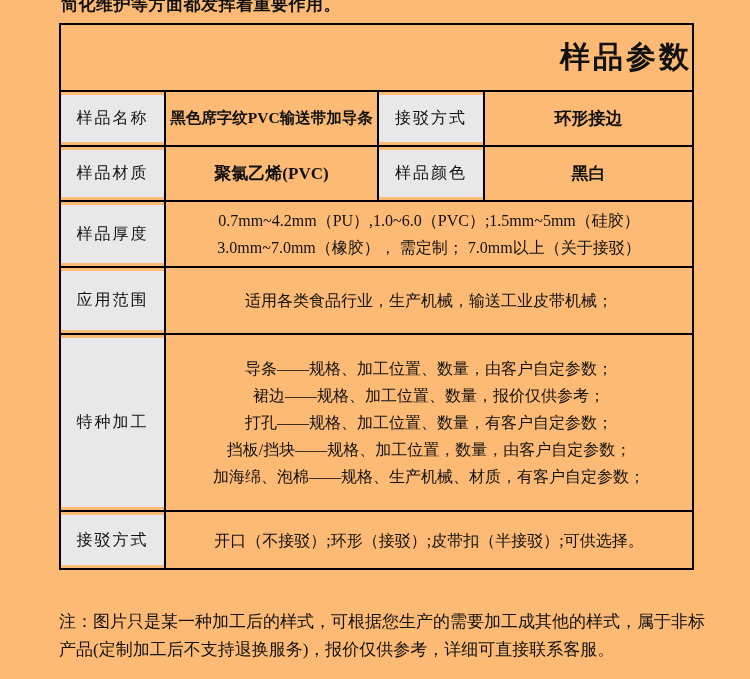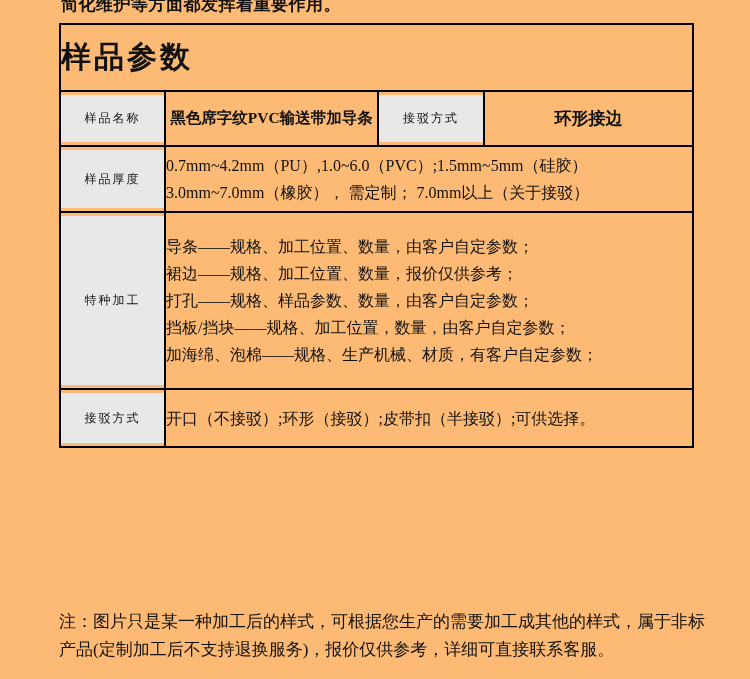--- a/index.html
+++ b/index.html
@@ -24,46 +24,46 @@
     width:633px;
     border-collapse:collapse;
     table-layout:fixed;
   }
   table.spec td{
     border:2px solid #000000;
     padding:0;
     vertical-align:middle;
   }
   td.title-cell{
-    text-align:left;
+    text-align:right;
     font-size:30px;
     font-weight:700;
     letter-spacing:3px;
   }
   td.label{position:relative;}
   .label-bg{
     position:absolute;
     left:0;right:0;top:3px;bottom:3px;
     background:#e8e8e8;
   }
   .label-txt{
     position:relative;
     width:100%;height:100%;
     display:flex;align-items:center;justify-content:center;
-    font-size:12px;
+    font-size:16px;
     letter-spacing:2px;
   }
   td.val-c{
     text-align:center;
     font-weight:700;
   }
   td.val-c.small{font-size:15.5px;}
   td.val-c.big{font-size:17px;}
   td.val-l{
-    text-align:left;
+    text-align:center;
     font-size:16px;
     line-height:27px;
     padding-left:14px;
     padding-right:8px;
     border-radius:18px;
   }
   .footnote{
     position:absolute;
     left:59px;top:608px;
     width:680px;
@@ -97,42 +97,61 @@
         <div class="label-txt">样品名称</div>
       </td>
       <td class="val-c small">黑色席字纹PVC输送带加导条</td>
       <td class="label">
         <div class="label-bg"></div>
         <div class="label-txt">接驳方式</div>
       </td>
       <td class="val-c big">环形接边</td>
     </tr>
 
+    <tr style="height:55px">
+      <td class="label">
+        <div class="label-bg"></div>
+        <div class="label-txt">样品材质</div>
+      </td>
+      <td class="val-c big">聚氯乙烯(PVC)</td>
+      <td class="label">
+        <div class="label-bg"></div>
+        <div class="label-txt">样品颜色</div>
+      </td>
+      <td class="val-c big">黑白</td>
+    </tr>
 
     <tr style="height:66px">
       <td class="label">
         <div class="label-bg"></div>
         <div class="label-txt">样品厚度</div>
       </td>
       <td class="val-l" colspan="3">
         <div>0.7mm~4.2mm（PU）,1.0~6.0（PVC）;1.5mm~5mm（硅胶）</div>
         <div>3.0mm~7.0mm（橡胶）， 需定制； 7.0mm以上（关于接驳）</div>
       </td>
     </tr>
 
+    <tr style="height:67px">
+      <td class="label">
+        <div class="label-bg"></div>
+        <div class="label-txt">应用范围</div>
+      </td>
+      <td class="val-l" colspan="3">适用各类食品行业，生产机械，输送工业皮带机械；</td>
+    </tr>
 
     <tr style="height:177px">
       <td class="label">
         <div class="label-bg"></div>
         <div class="label-txt">特种加工</div>
       </td>
       <td class="val-l" colspan="3">
         <div>导条——规格、加工位置、数量，由客户自定参数；</div>
         <div>裙边——规格、加工位置、数量，报价仅供参考；</div>
-        <div>打孔——规格、样品参数、数量，由客户自定参数；</div>
+        <div>打孔——规格、加工位置、数量，有客户自定参数；</div>
         <div>挡板/挡块——规格、加工位置，数量，由客户自定参数；</div>
         <div>加海绵、泡棉——规格、生产机械、材质，有客户自定参数；</div>
       </td>
     </tr>
 
     <tr style="height:58px">
       <td class="label">
         <div class="label-bg"></div>
         <div class="label-txt">接驳方式</div>
       </td>

